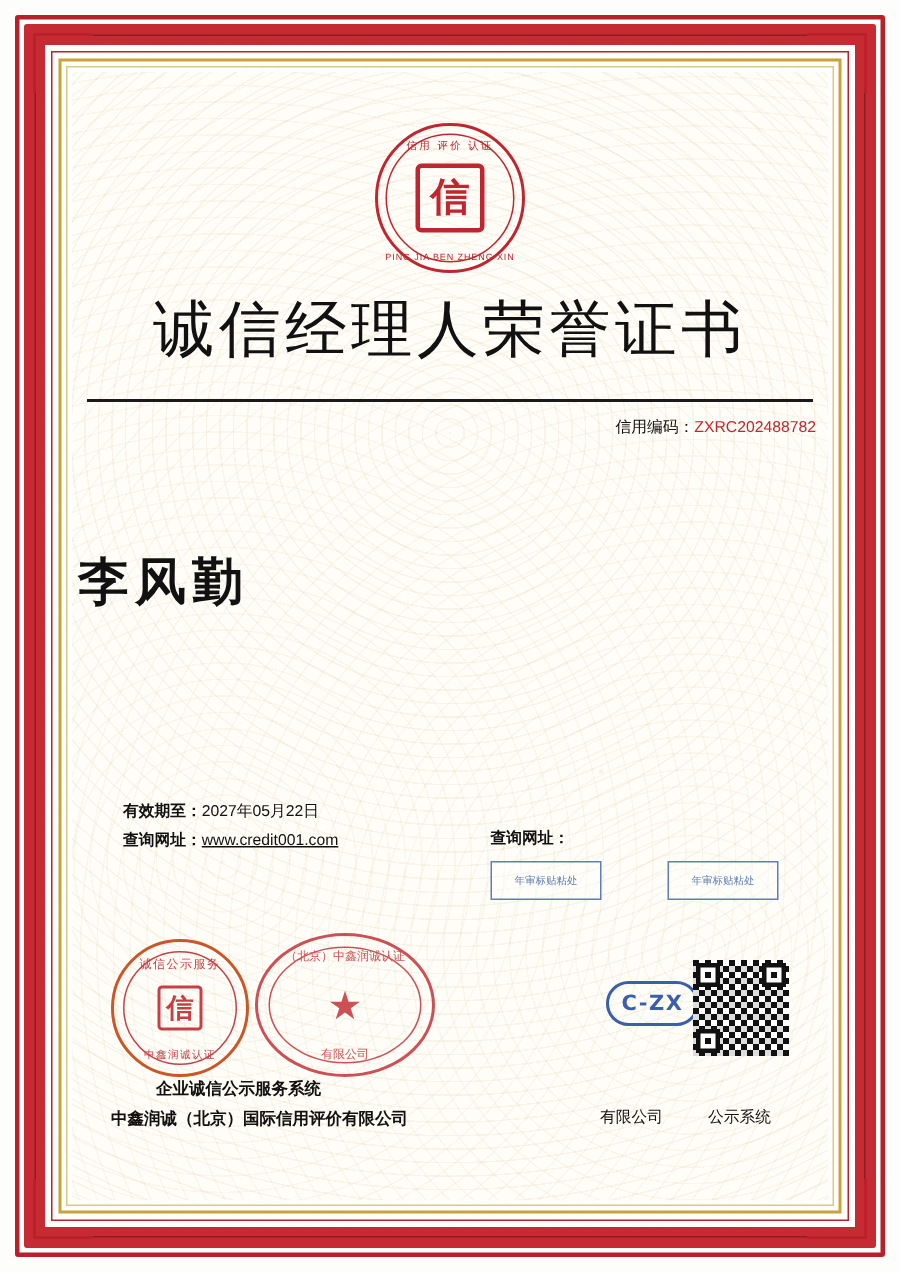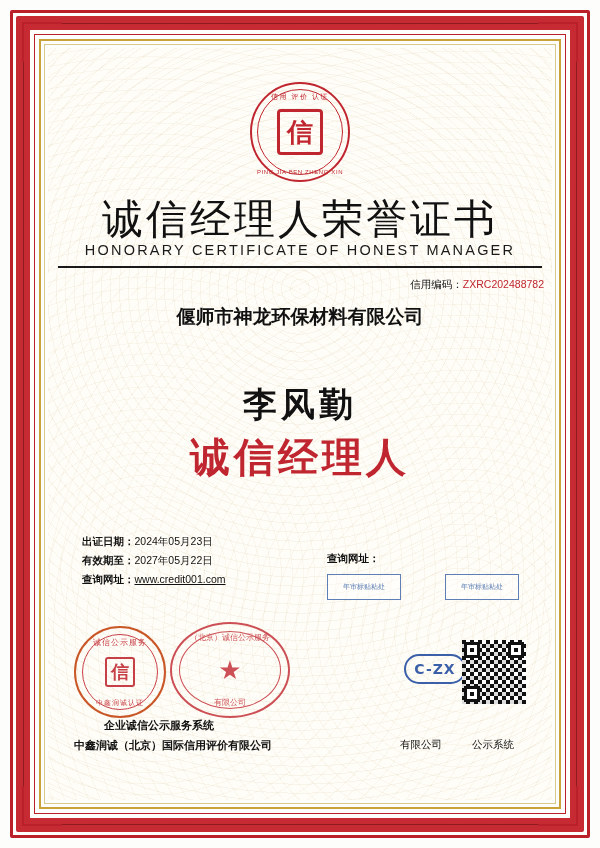--- a/index.html
+++ b/index.html
@@ -178,22 +178,22 @@
   }
   .credit-code {
     position: absolute;
     top: 282px; left: 0; width: 100%;
     text-align: center;
     font-size: 10.5px;
     color: #111;
   }
   .person {
     position: absolute;
-    top: 330px; left: 0; width: 100%;
-    text-align: center;
+    top: 313px; left: 0; width: 100%;
+    text-align: left;
     font-size: 34px;
     font-weight: bold;
     color: #111;
     letter-spacing: 4px;
     font-family: Liberation Serif, serif;
   }
   .award {
     position: absolute;
     top: 378px; left: 0; width: 100%;
     text-align: center;
@@ -393,35 +393,29 @@
 
     <div class="emblem">
       <div class="emblem-ring"></div>
       <div class="emblem-ring2"></div>
       <div class="emblem-top-text">信用 评价 认证</div>
       <div class="emblem-core">信</div>
       <div class="emblem-bottom-text">PING JIA BEN ZHENG XIN</div>
     </div>
 
     <div class="title-cn">诚信经理人荣誉证书</div>
-    <div class="title-en">HONORARY CERTIFICATE OF HONEST MANAGER</div>
     <div class="title-rule"></div>
 
     <div class="serial">
       <span>信用编码：</span><span class="val">ZXRC202488782</span>
     </div>
 
-    <div class="company">偃师市神龙环保材料有限公司</div>
     <div class="person">李风勤</div>
-    <div class="award">诚信经理人</div>
 
     <div class="details">
-      <div>
-        <b>出证日期：</b><span>2024年05月23日</span>
-      </div>
       <div>
         <b>有效期至：</b><span>2027年05月22日</span>
       </div>
       <div>
         <b>查询网址：</b><span class="u">www.credit001.com</span>
       </div>
     </div>
 
     <div class="annual">查询网址：</div>
     <div class="annual-boxes">
@@ -433,21 +427,21 @@
 
       <div class="seal-round">
         <div class="inner"></div>
         <div class="arc-top">诚信公示服务</div>
         <div class="mark">信</div>
         <div class="arc-bottom">中鑫润诚认证</div>
       </div>
 
       <div class="seal-oval">
         <div class="inner"></div>
-        <div class="txt-top">（北京）诚信公示服务</div>
+        <div class="txt-top">（北京）中鑫润诚认证</div>
         <div class="star">★</div>
         <div class="txt-bottom">有限公司</div>
       </div>
 
       <div class="cap1">企业诚信公示服务系统</div>
       <div class="cap2">中鑫润诚（北京）国际信用评价有限公司</div>
 
       <div class="logo-mutual">C-ZX</div>
       <div class="cap-mutual">有限公司</div>
 

